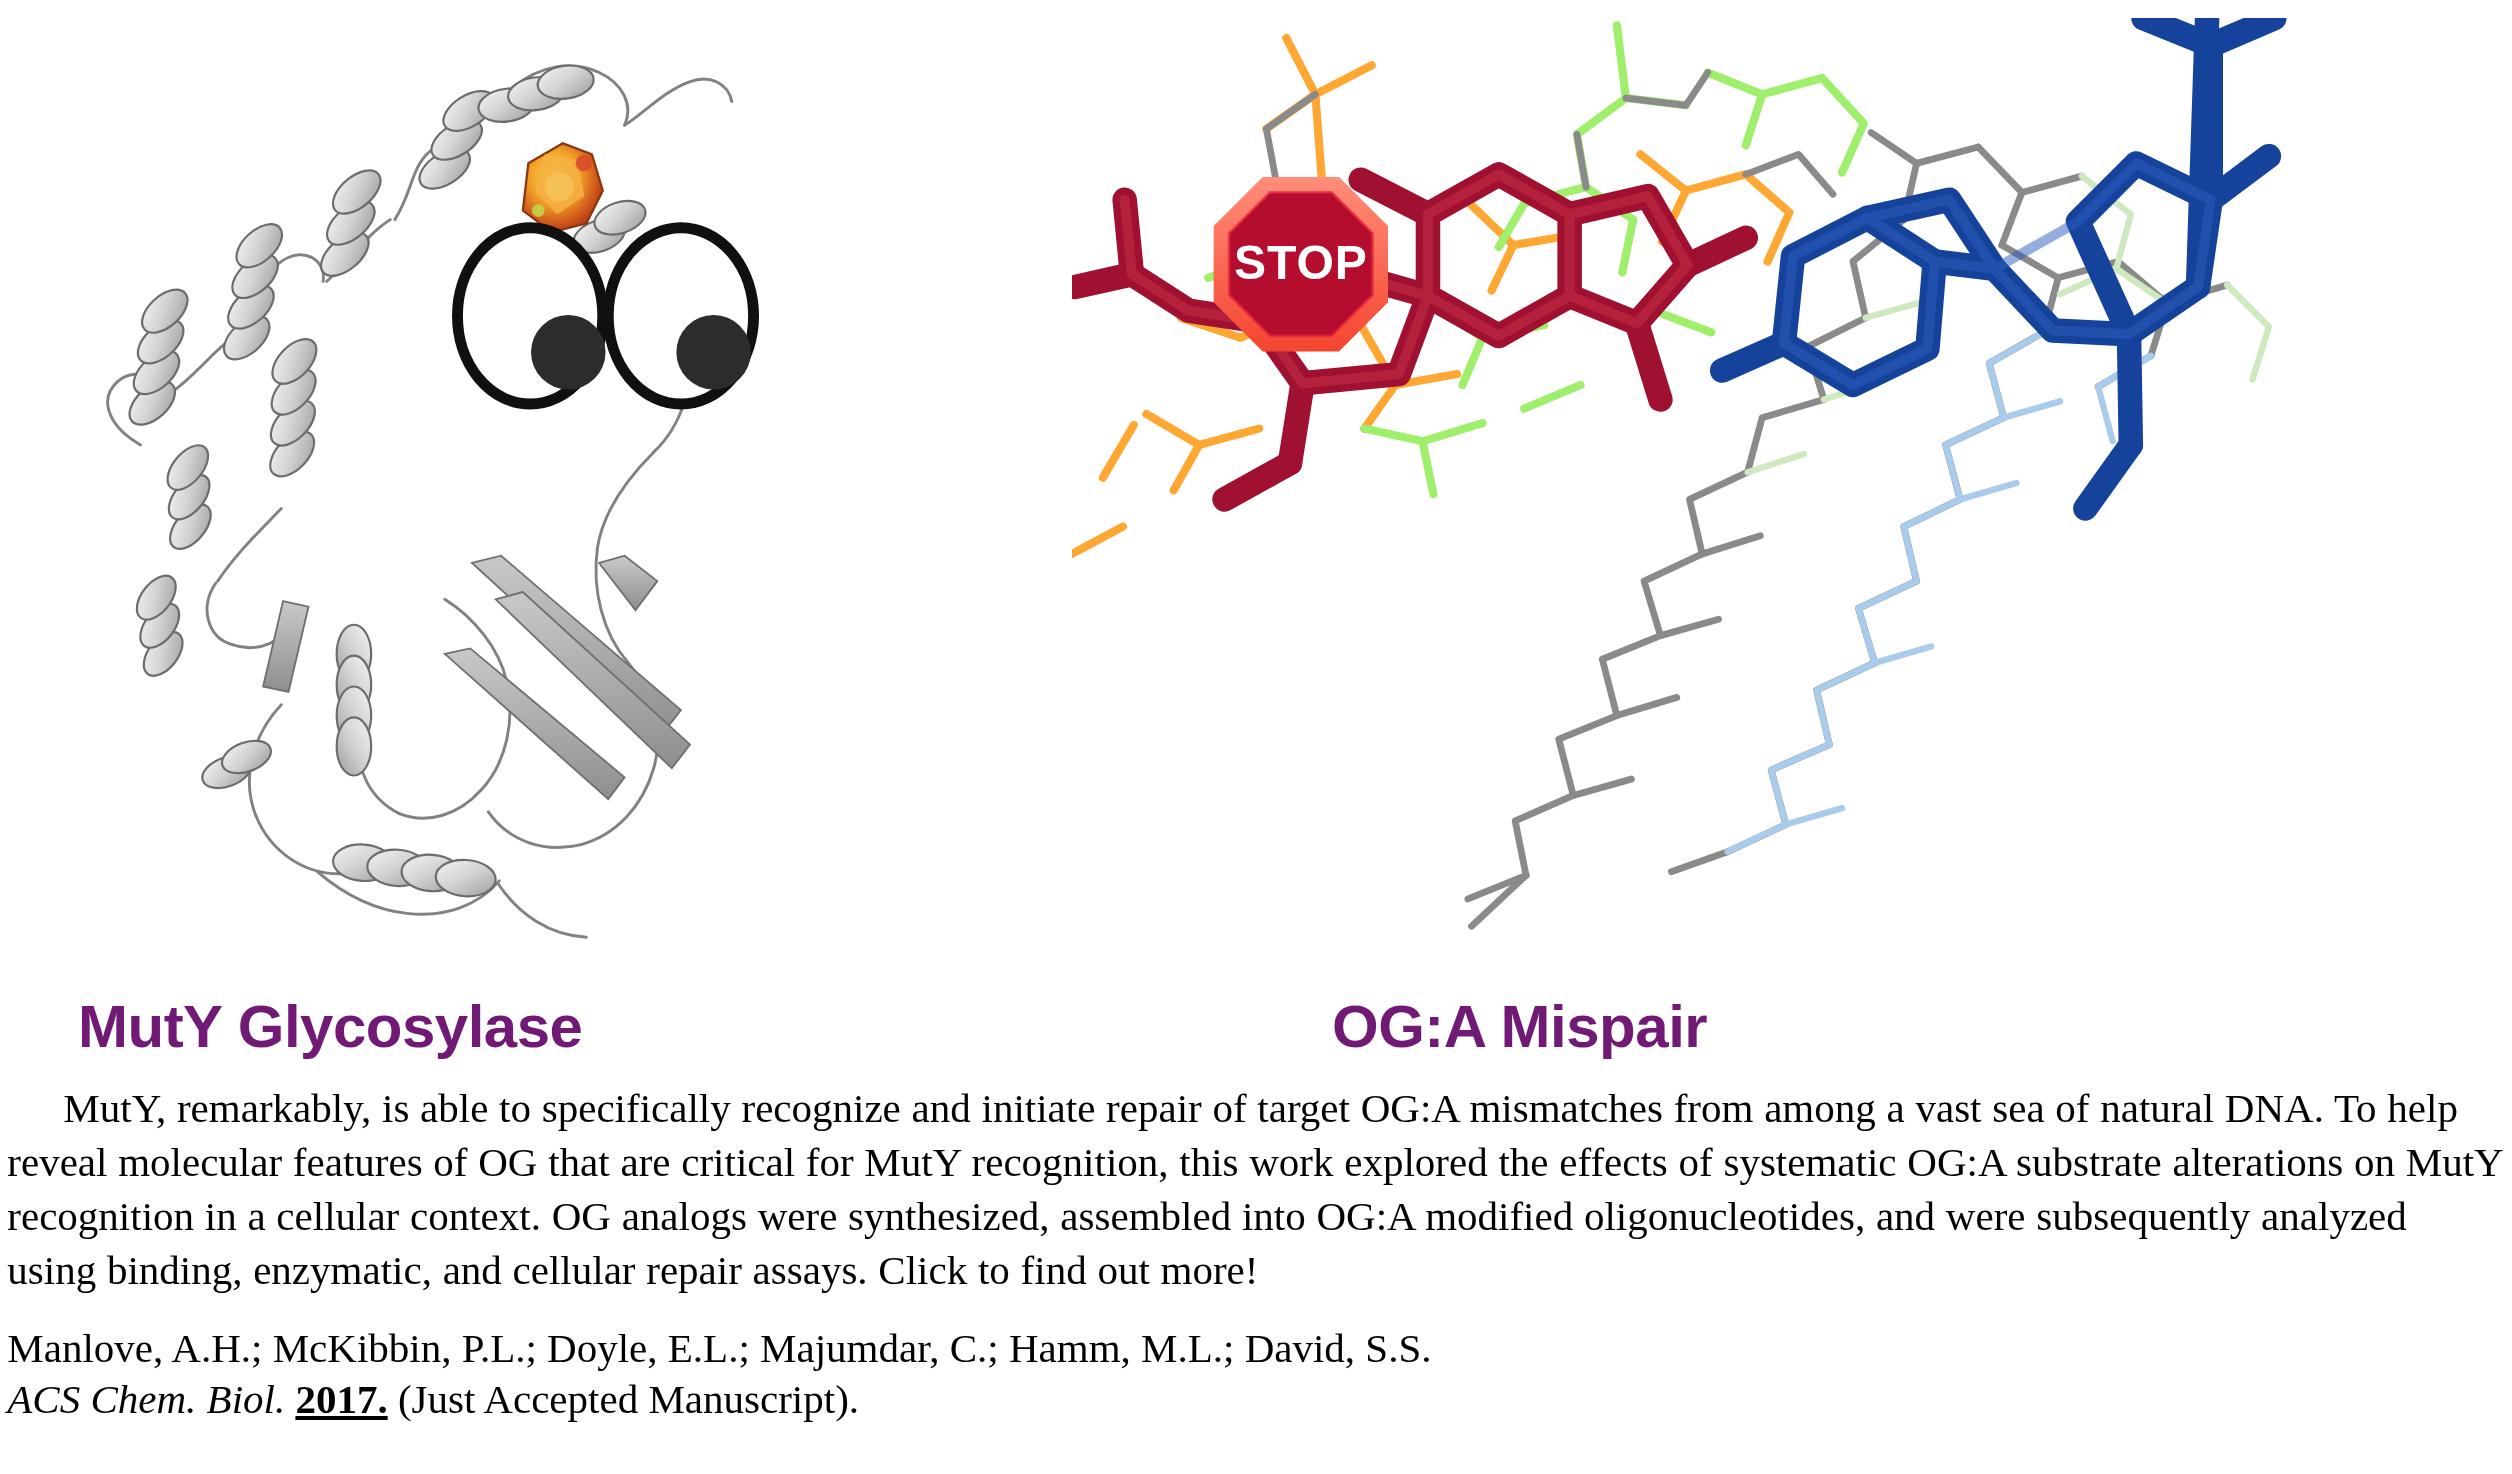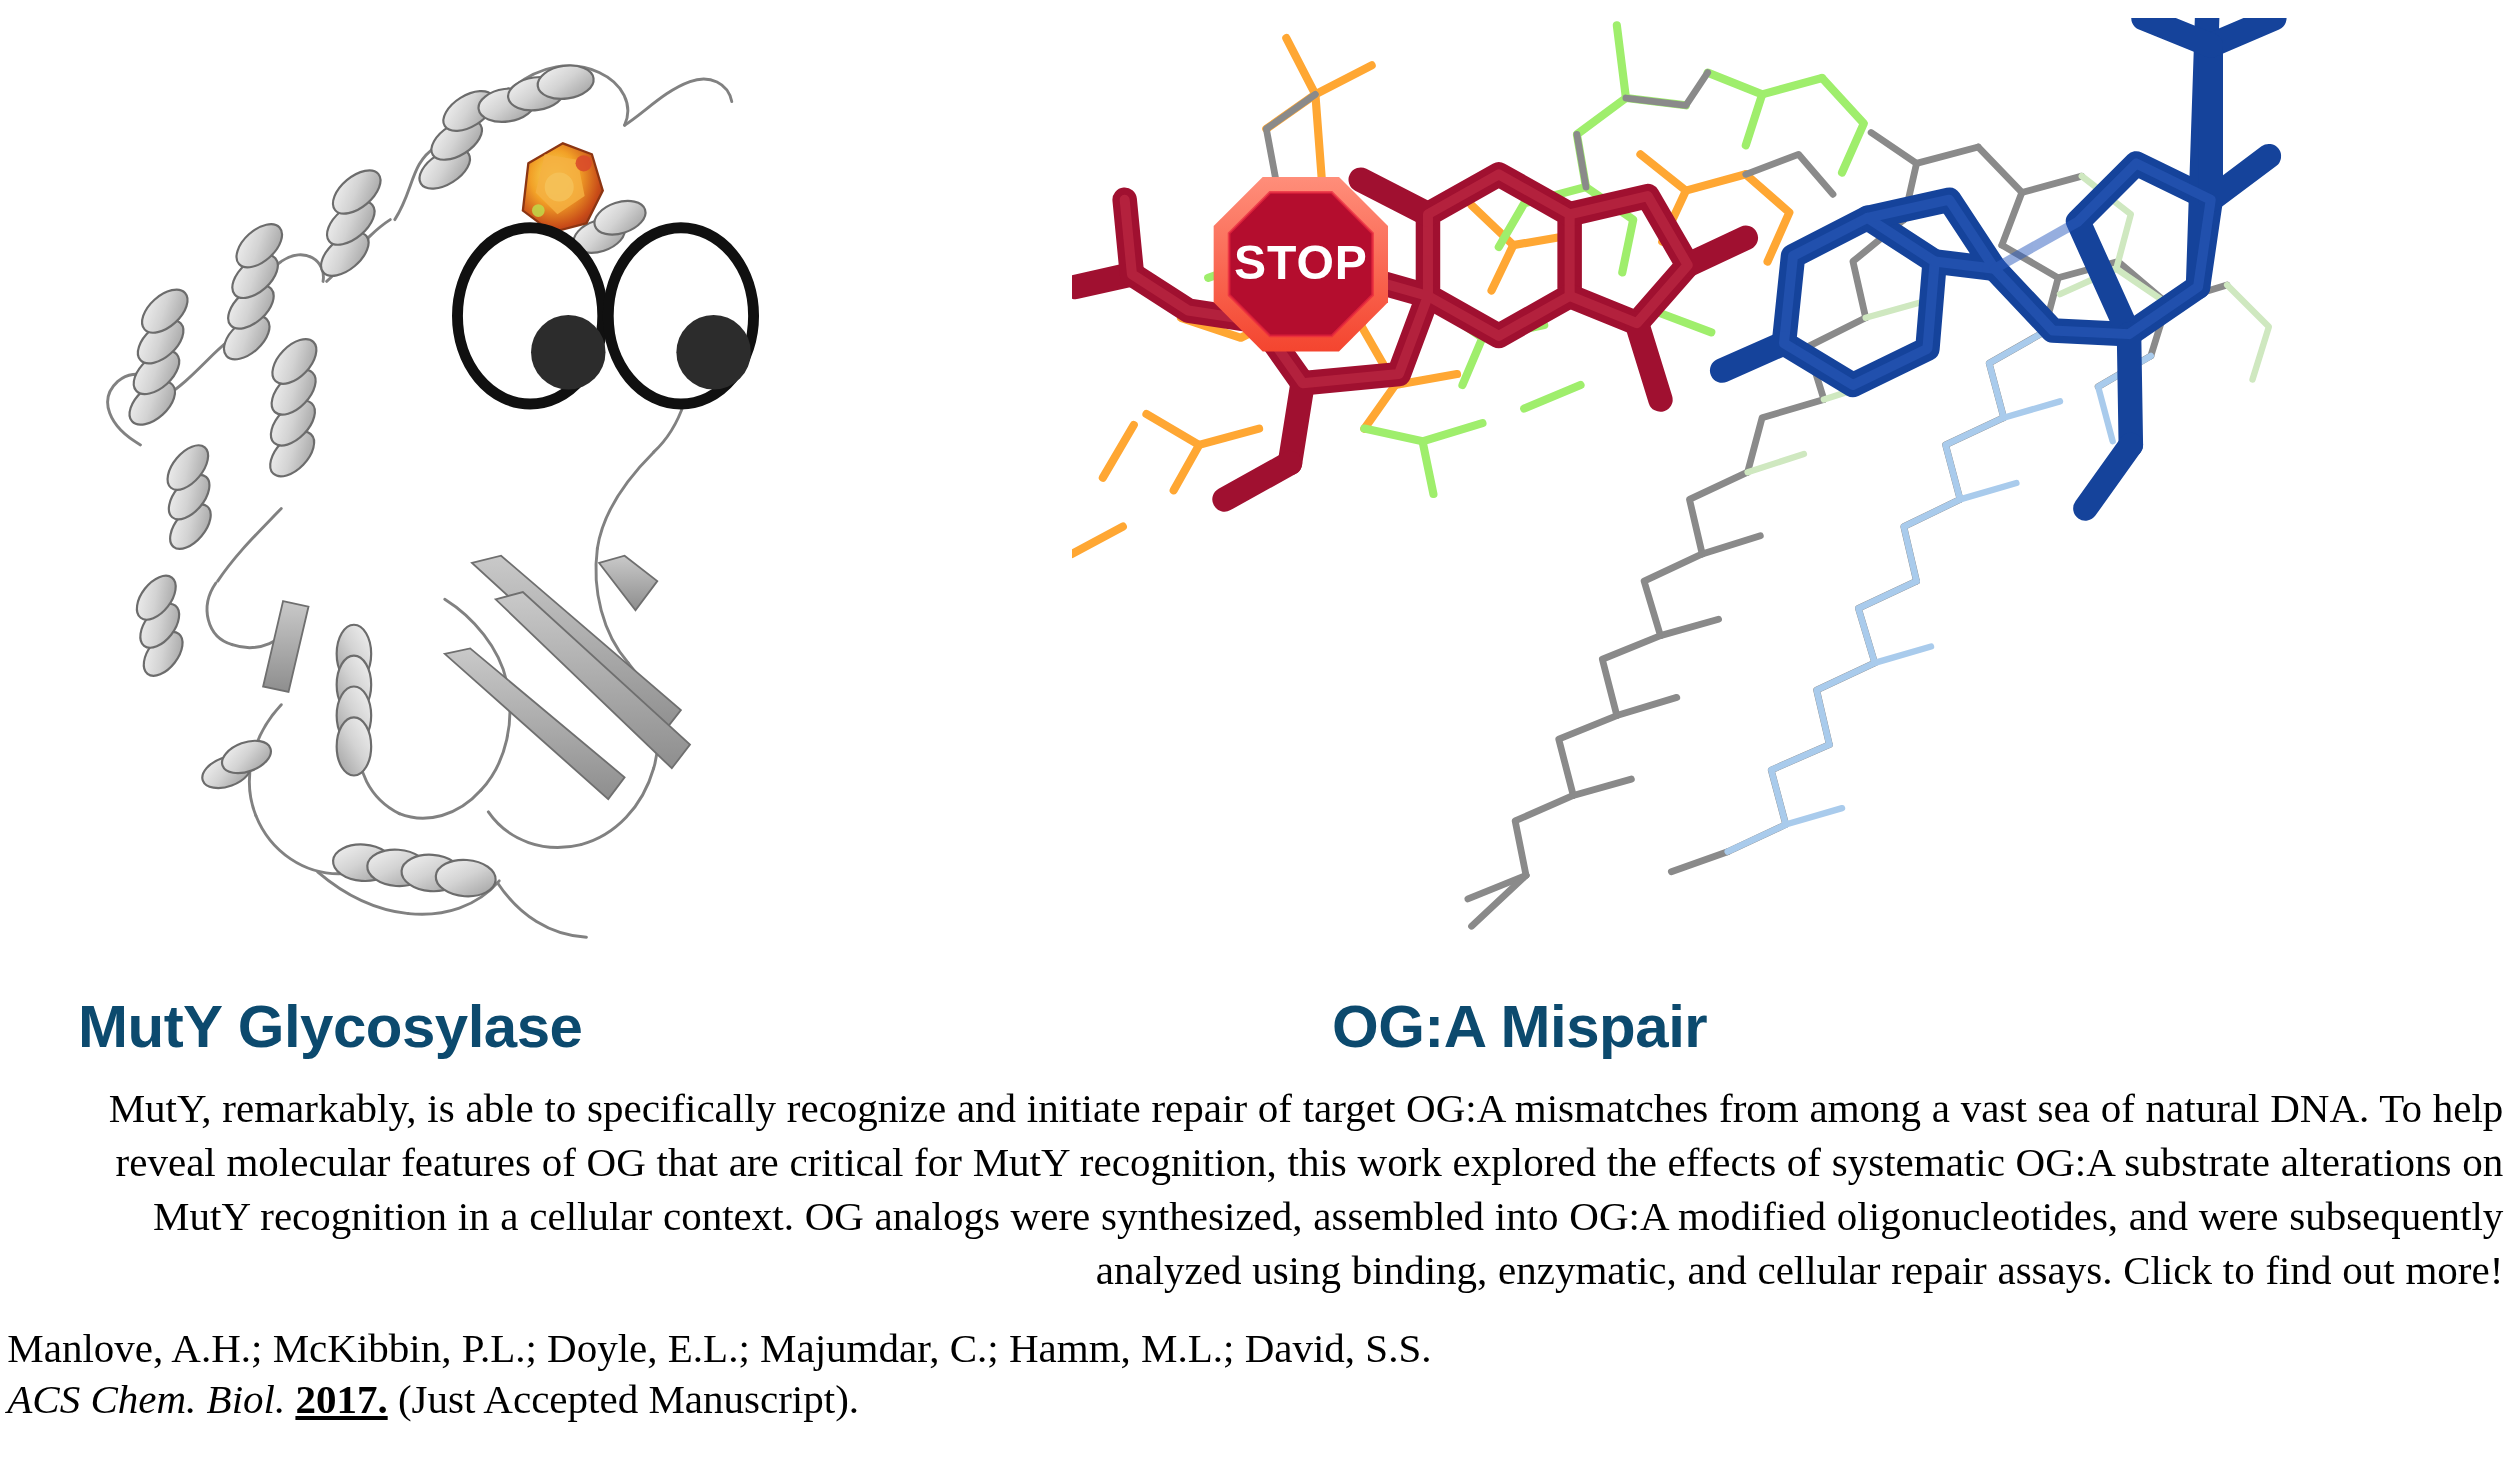--- a/index.html
+++ b/index.html
@@ -35,39 +35,39 @@
 
   .panel-svg { position: absolute; left: 0; top: 0; }
 
   
   .panel-caption {
     position: absolute;
     font-family: "Liberation Sans", "DejaVu Sans", sans-serif;
     font-weight: bold;
     font-size: 60px;
     letter-spacing: -0.5px;
-    color: #0c4a6e;
+    color: #701a75;
     white-space: nowrap;
     line-height: 1;
   }
   #caption-protein { left: 78px;  top: 979px; }
   #caption-dna     { left: 1332px; top: 979px; }
 
   
   #text-block {
     position: absolute;
     left: 7.3px;
     top: 1081px;
     width: 2496px;
   }
   #abstract-paragraph {
     font-size: 41px;
     line-height: 54px;
     text-indent: 56px;
-    text-align: right;
+    text-align: left;
     margin: 0;
     word-spacing: 0.5px;
   }
   #citation-block {
     margin-top: 26px;
     font-size: 41px;
     line-height: 51px;
   }
   #citation-authors { white-space: nowrap; }
   #citation-journal { white-space: nowrap; }

